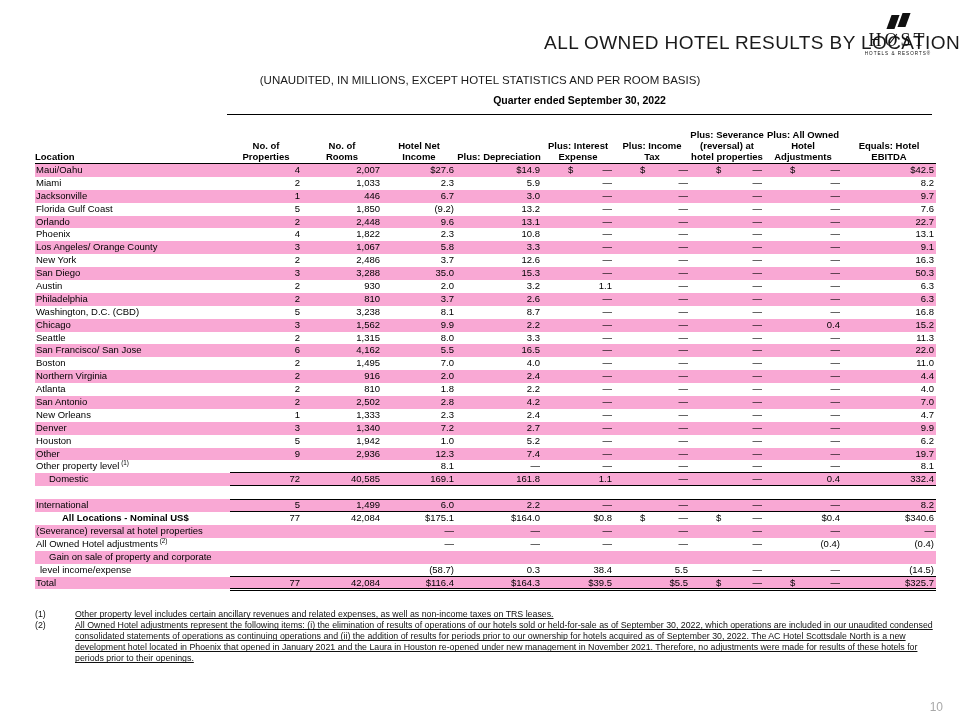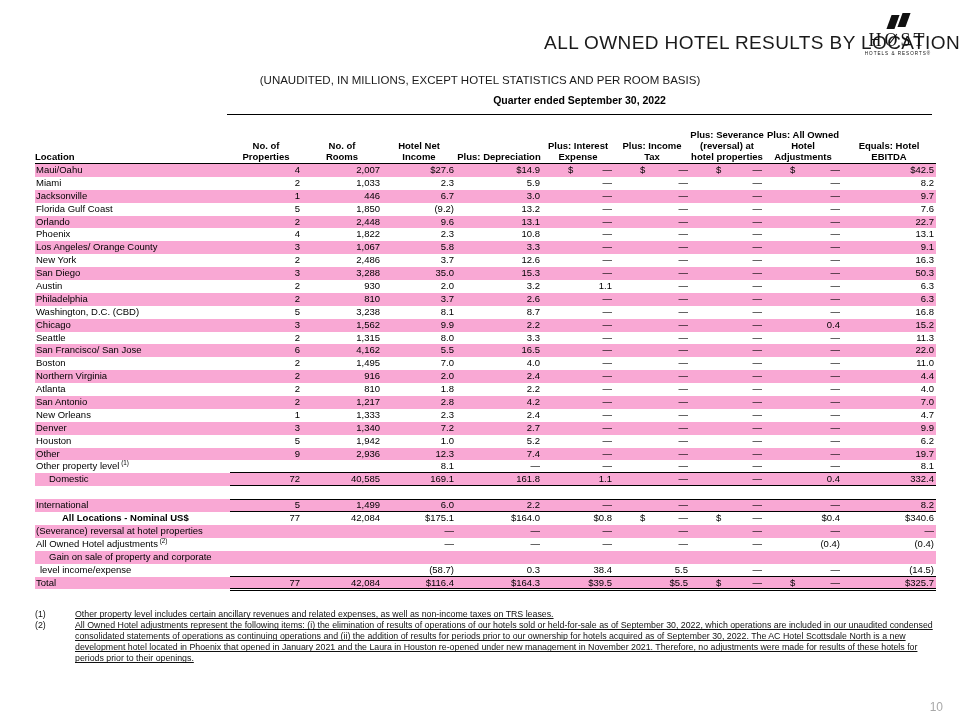--- a/index.html
+++ b/index.html
@@ -345,21 +345,21 @@
           <div class="val">2.2</div>
           <div class="val">—</div>
           <div class="val">—</div>
           <div class="val">—</div>
           <div class="val">—</div>
           <div class="val">4.0</div>
         </div>
         <div class="grid t-row stripe">
           <div class="lbl">San Antonio</div>
           <div class="val">2</div>
-          <div class="val">1,217</div>
+          <div class="val">2,502</div>
           <div class="val">2.8</div>
           <div class="val">4.2</div>
           <div class="val">—</div>
           <div class="val">—</div>
           <div class="val">—</div>
           <div class="val">—</div>
           <div class="val">7.0</div>
         </div>
         <div class="grid t-row ">
           <div class="lbl">New Orleans</div>

